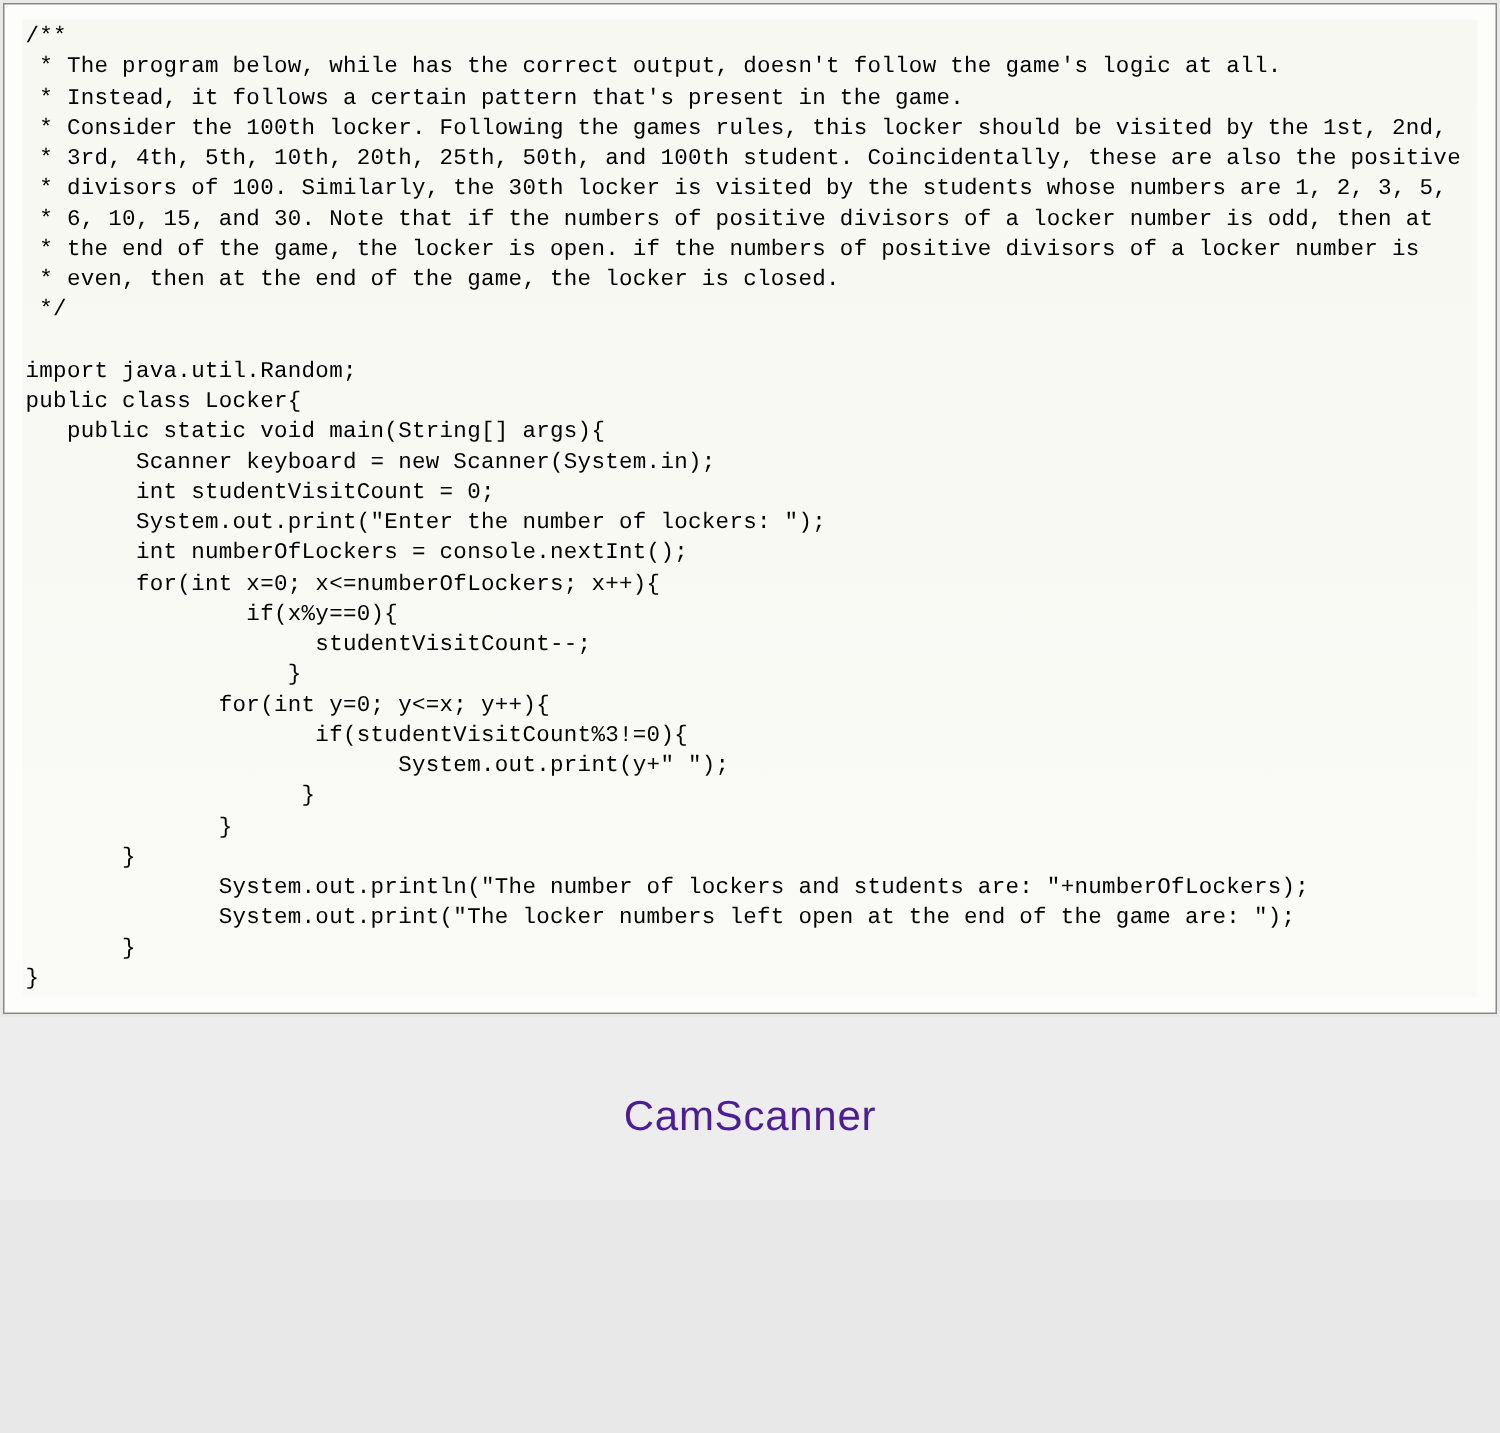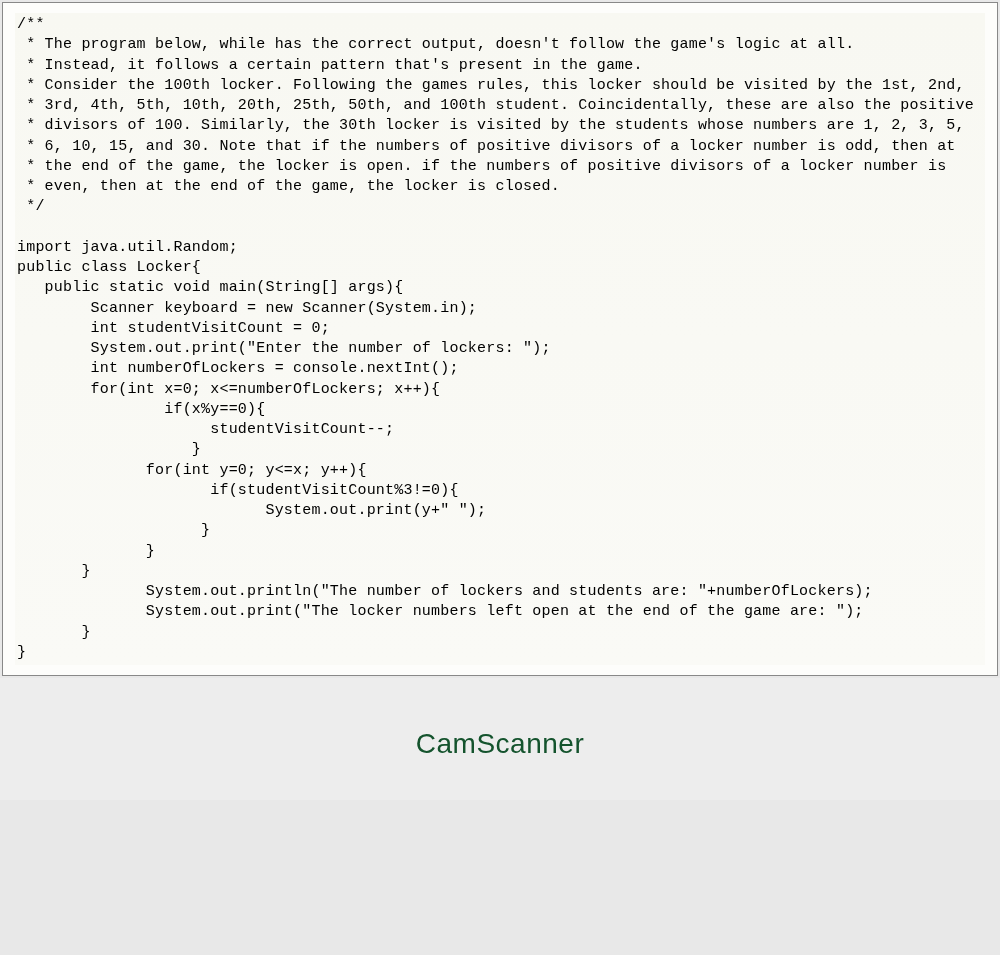--- a/index.html
+++ b/index.html
@@ -27,21 +27,21 @@
     }
     .footer {
       background: #ededed;
       padding: 50px 0 40px 0;
       text-align: center;
       position: relative;
     }
     .watermark {
       font-family: Arial, sans-serif;
       font-size: 28px;
-      color: #14532d;
+      color: #4c1d95;
       letter-spacing: 0.5px;
     }
   </style>
 </head>
 <body>
 
 <div class="page">
   <div class="code-block" id="code-content">/**
  * The program below, while has the correct output, doesn't follow the game's logic at all.
  * Instead, it follows a certain pattern that's present in the game.

